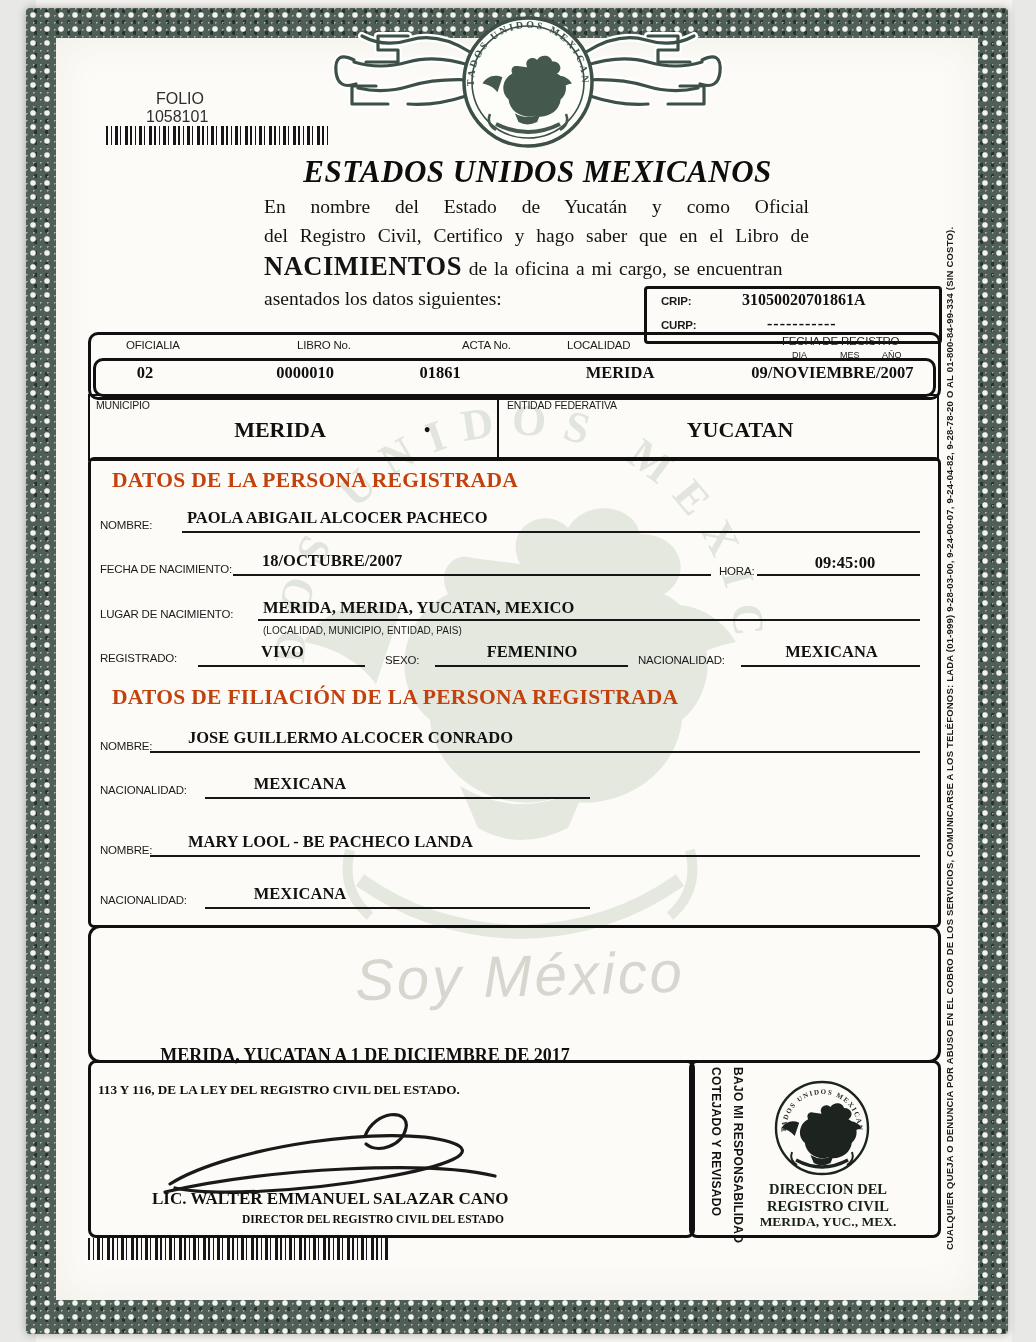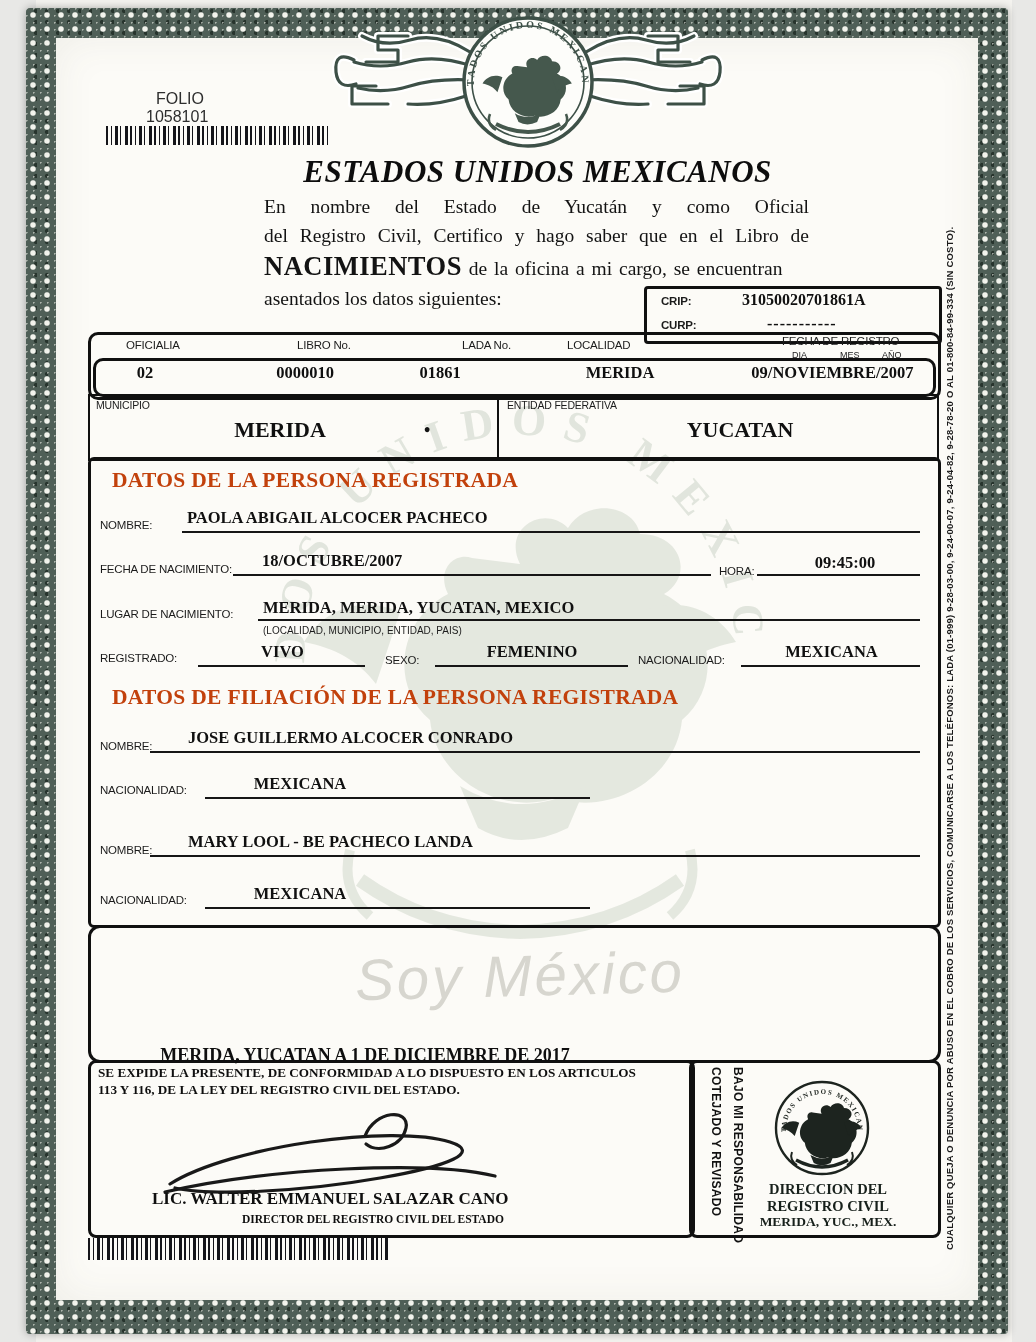--- a/index.html
+++ b/index.html
@@ -118,21 +118,21 @@
   <div class="abs z4 box" style="left:644px;top:286px;width:292px;height:52px;border-radius:4px;">
     <span class="abs lbl" style="left:14px;top:6px;font-weight:bold;">CRIP:</span>
     <span class="abs val" style="left:95px;top:2px;font-size:16px;">31050020701861A</span>
     <span class="abs lbl" style="left:14px;top:30px;font-weight:bold;">CURP:</span>
     <span class="abs val" style="left:120px;top:26px;font-size:16px;letter-spacing:1px;">-----------</span>
   </div>
 
   <div class="abs z3 box" style="left:88px;top:332px;width:847px;height:62px;border-radius:10px;"></div>
   <span class="abs z4 lbl" style="left:108px;top:339px;margin-left:18px;">OFICIALIA</span>
   <span class="abs z4 lbl" style="left:297px;top:339px;">LIBRO No.</span>
-  <span class="abs z4 lbl" style="left:462px;top:339px;">LADA No.</span>
+  <span class="abs z4 lbl" style="left:462px;top:339px;">ACTA No.</span>
   <span class="abs z4 lbl" style="left:567px;top:339px;">LOCALIDAD</span>
   <span class="abs z4 lbl" style="left:782px;top:335px;">FECHA DE REGISTRO</span>
   <span class="abs z4 lbl-sm" style="left:792px;top:350px;">DIA</span>
   <span class="abs z4 lbl-sm" style="left:840px;top:350px;">MES</span>
   <span class="abs z4 lbl-sm" style="left:882px;top:350px;">AÑO</span>
   <div class="abs z4 box" style="left:93px;top:358px;width:837px;height:33px;border-radius:10px;"></div>
   <span class="abs z5 val val-c" style="left:100px;top:363px;width:90px;">02</span>
   <span class="abs z5 val val-c" style="left:240px;top:363px;width:130px;">0000010</span>
   <span class="abs z5 val val-c" style="left:395px;top:363px;width:90px;">01861</span>
   <span class="abs z5 val val-c" style="left:560px;top:363px;width:120px;">MERIDA</span>
@@ -191,21 +191,20 @@
   <div class="abs z4 uline" style="left:150px;top:855px;width:770px;"></div>
 
   <span class="abs z4 lbl" style="left:100px;top:894px;">NACIONALIDAD:</span>
   <span class="abs z4 val val-c" style="left:210px;top:884px;width:180px;">MEXICANA</span>
   <div class="abs z4 uline" style="left:205px;top:907px;width:385px;"></div>
 
   <div class="abs z3 box" style="left:88px;top:925px;width:847px;height:132px;border-radius:12px;"></div>
   <div class="abs z3 soy" style="left:250px;top:942px;width:540px;">Soy México</div>
 
   <div class="abs z3 box" style="left:88px;top:1060px;width:601px;height:172px;border-radius:8px;"></div>
-  <div class="abs z4 legal" style="left:98px;top:1065px;">SE EXPIDE LA PRESENTE, DE CONFORMIDAD  A LO DISPUESTO EN  LOS ARTICULOS</div>
   <div class="abs z4 legal" style="left:98px;top:1082px;">113 Y 116, DE LA LEY DEL REGISTRO CIVIL DEL  ESTADO.</div>
   <div class="abs z4 legal" style="left:130px;top:1045px;font-size:18px;width:470px;text-align:center;">MERIDA, YUCATAN A 1 DE DICIEMBRE DE 2017</div>
 
   <svg class="abs z4" style="left:150px;top:1108px;width:360px;height:92px;" viewBox="0 0 360 92">
     <g fill="none" stroke="#191919" stroke-width="3.2" stroke-linecap="round">
       <path d="M215 28 C225 2 260 0 256 20 C252 38 228 46 216 36"></path>
       <path d="M20 76 C80 38 242 16 300 34 C332 44 300 58 230 70 C150 84 60 88 25 80"></path>
       <path d="M15 84 C120 60 280 52 345 68"></path>
     </g>
   </svg>

